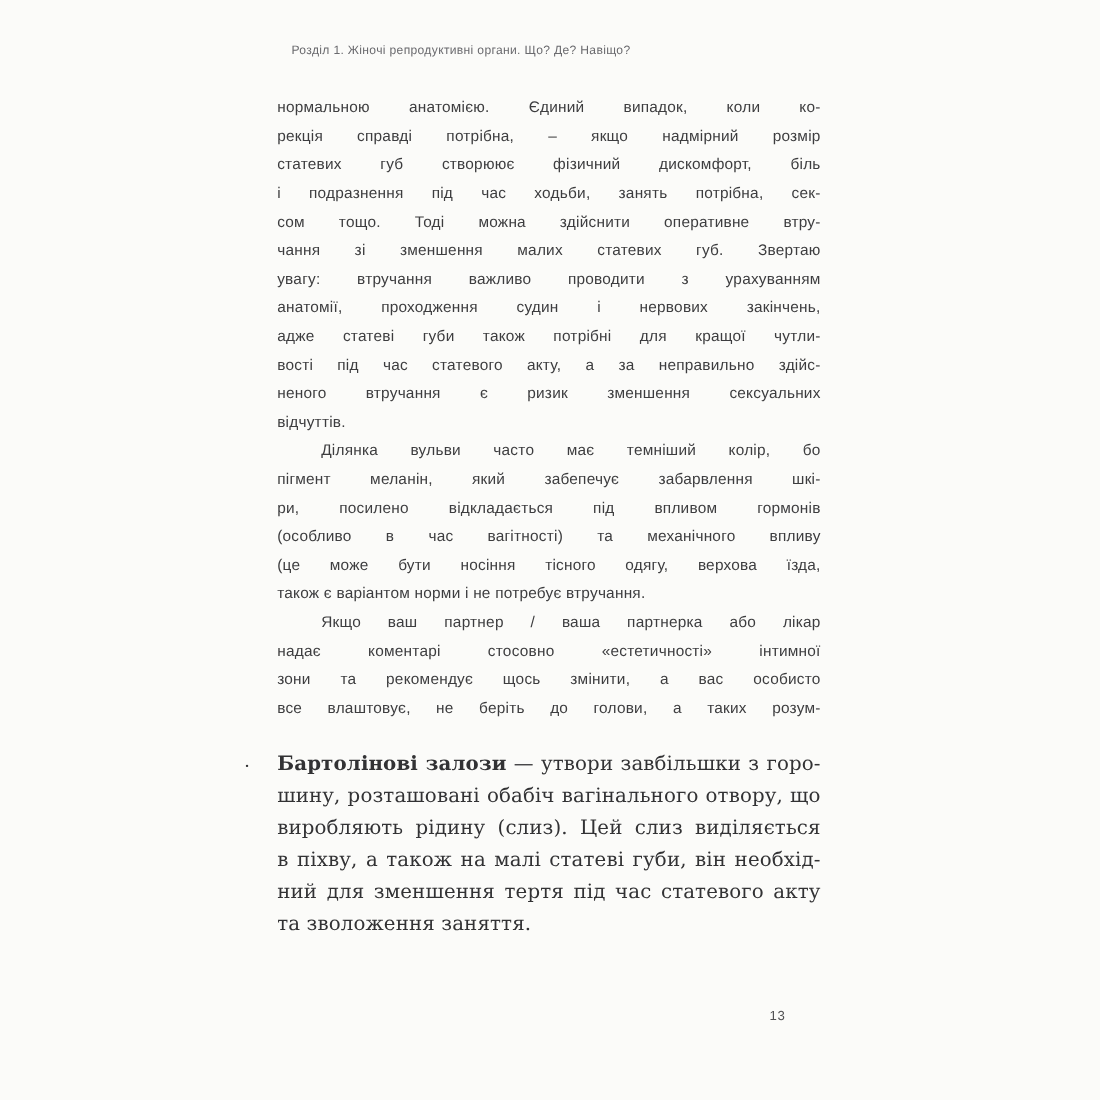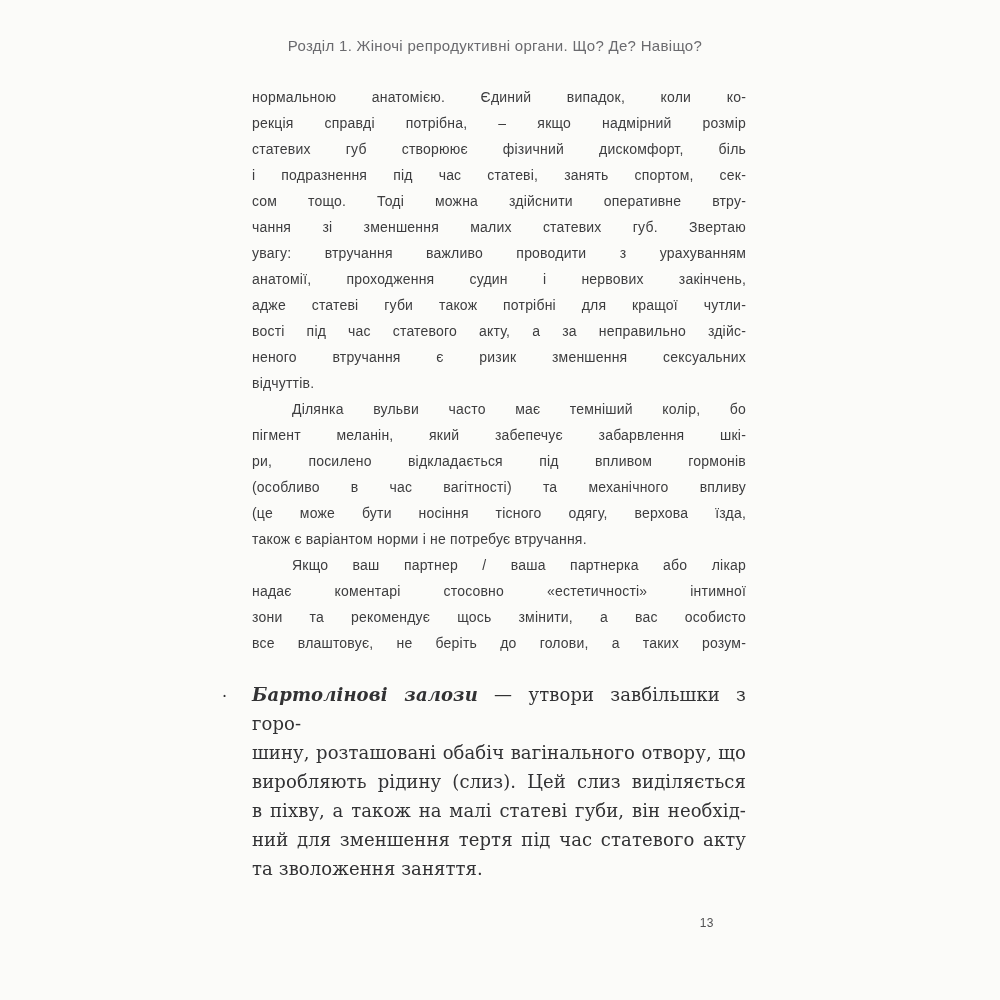--- a/index.html
+++ b/index.html
@@ -11,26 +11,25 @@
   }
   html,body{margin:0;padding:0;}
   body{background:#ffffff;}
   .page{
     position:relative;
     width:1000px;height:1000px;
     background:var(--bg);
     overflow:hidden;
   }
   .running-header{
-    position:absolute;left:248px;top:36px;width:494px;
+    position:absolute;left:265px;top:36px;width:494px;
     font-family:"Liberation Sans",sans-serif;
-    font-size:15px;line-height:20px;
+    font-size:11px;line-height:20px;
     letter-spacing:0.3px;
     color:var(--header-text);
-    text-align:center;
     white-space:nowrap;
   }
   .column{
     position:absolute;left:252px;top:84px;width:494px;
   }
   .para{margin:0;}
   .para.sans{
     font-family:"Liberation Sans",sans-serif;
     font-size:14px;line-height:26px;
     letter-spacing:0.2px;
@@ -44,21 +43,21 @@
     margin-top:24px;
     position:relative;
   }
   .line{
     text-align:justify;
     text-align-last:justify;
     white-space:normal;
   }
   .line.last{text-align-last:left;}
   .line.indent{padding-left:40px;}
-  .lead{font-weight:bold;font-style:italic;}
+  .lead{font-weight:bold;}
   .bullet-marker{
     position:absolute;left:-30px;top:2px;
     font-family:"DejaVu Serif",serif;
     font-size:16px;
     color:var(--serif-text);
   }
   .page-number{
     position:absolute;top:916px;right:286px;
     font-family:"Liberation Sans",sans-serif;
     font-size:12px;
@@ -70,21 +69,21 @@
 <body>
 
 <div class="page">
   <div class="running-header">Розділ 1. Жіночі репродуктивні органи. Що? Де? Навіщо?</div>
 
   <div class="column">
       <div class="para sans">
         <div class="line">нормальною анатомією. Єдиний випадок, коли ко-</div>
         <div class="line">рекція справді потрібна, – якщо надмірний розмір</div>
         <div class="line">статевих губ створюює фізичний дискомфорт, біль</div>
-        <div class="line">і подразнення під час статеві, занять спортом, сек-</div>
+        <div class="line">і подразнення під час ходьби, занять потрібна, сек-</div>
         <div class="line">сом тощо. Тоді можна здійснити оперативне втру-</div>
         <div class="line">чання зі зменшення малих статевих губ. Звертаю</div>
         <div class="line">увагу: втручання важливо проводити з урахуванням</div>
         <div class="line">анатомії, проходження судин і нервових закінчень,</div>
         <div class="line">адже статеві губи також потрібні для кращої чутли-</div>
         <div class="line">вості під час статевого акту, а за неправильно здійс-</div>
         <div class="line">неного втручання є ризик зменшення сексуальних</div>
         <div class="line last">відчуттів.</div>
       </div>
       <div class="para sans">

